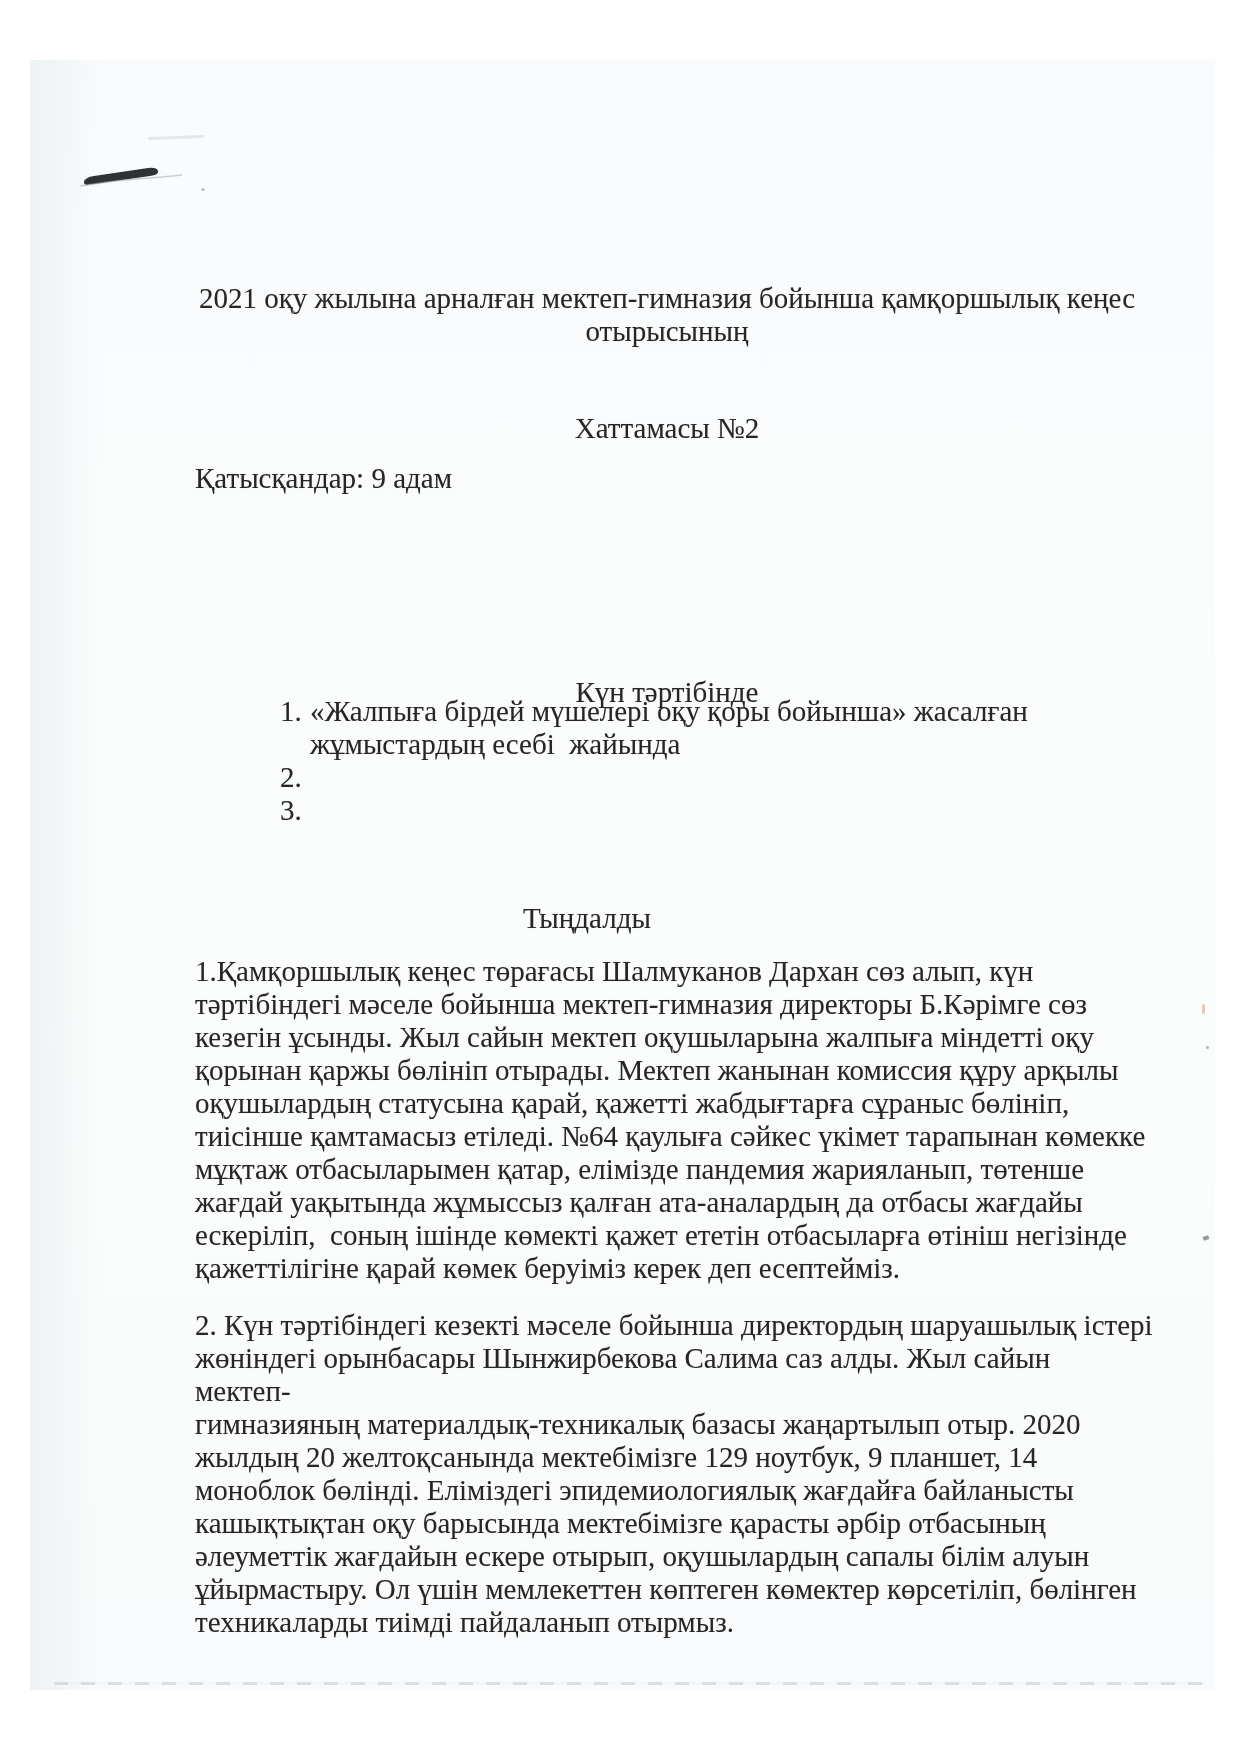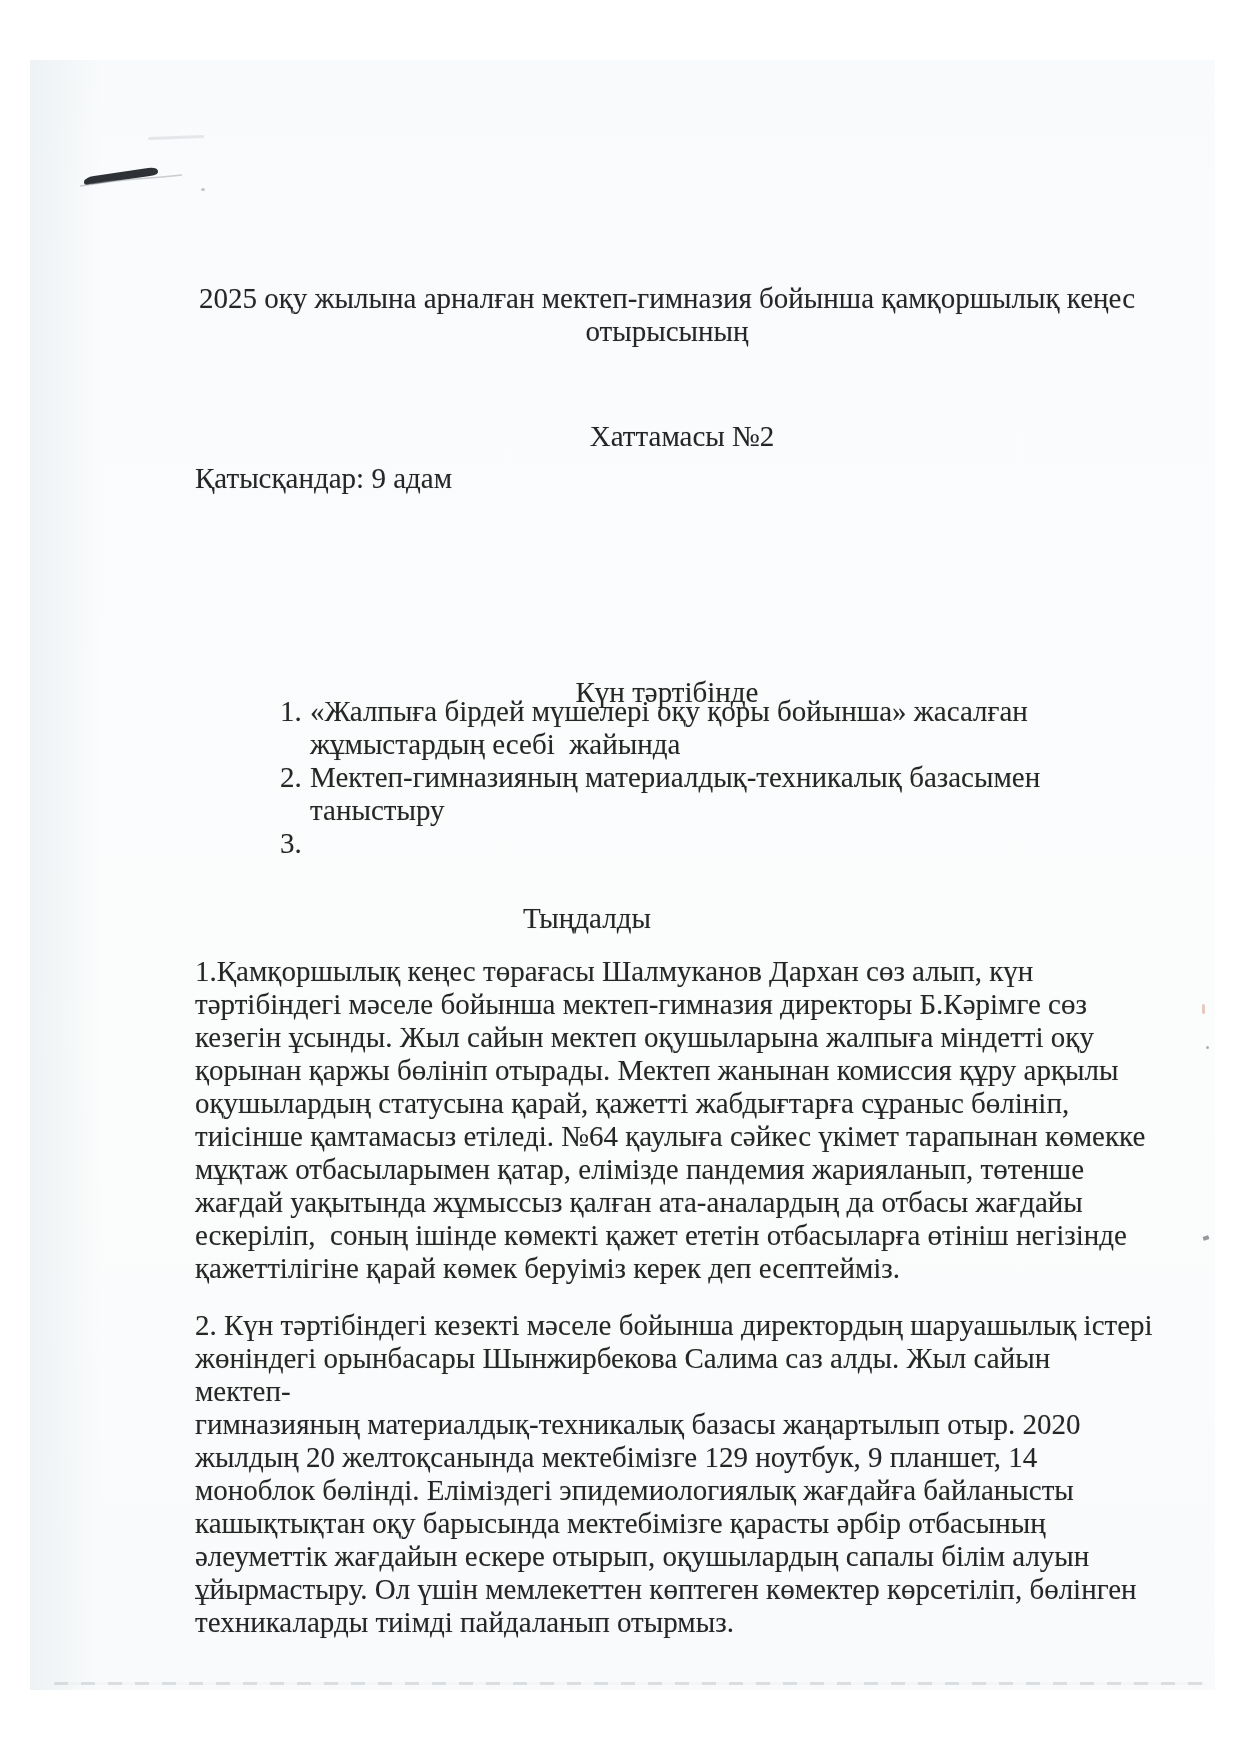--- a/index.html
+++ b/index.html
@@ -23,21 +23,21 @@
   }
   .content{
     position:absolute;left:165px;top:0;width:944px;
     font-size:29px;line-height:33px;color:#262626;
     text-shadow:0 0 1px rgba(40,40,40,.22);
   }
   .abs{position:absolute;}
   .centered{width:944px;text-align:center;}
   .pre{white-space:pre-wrap;}
   .title{top:222px;left:0;}
-  .protocol{top:352px;left:15px;margin-top:8px;}
+  .protocol{top:352px;left:0;}
   .meta{top:402px;left:0;}
   .agenda-heading{top:616px;left:0;}
   .agenda-list{top:635px;left:0;width:960px;}
   .agenda-item{display:flex;align-items:flex-start;}
   .agenda-num{width:30px;margin-left:85px;flex:0 0 auto;}
   .agenda-text{flex:0 1 auto;width:829px;}
   .heard-heading{top:842px;left:0;transform:translateX(-80px);}
   .para1{top:895px;left:0;width:958px;}
   .para2{top:1249px;left:0;width:958px;}
   
@@ -61,41 +61,39 @@
     </svg>
   </div>
   <div class="smudge-top"></div>
   <div class="speck speck-a"></div>
   <div class="speck speck-b"></div>
   <div class="speck speck-c"></div>
   <div class="speck speck-d"></div>
 
   <div class="content">
 
-    <div class="abs title centered pre">2025 оқу жылына арналған мектеп-гимназия бойынша қамқоршылық кеңес
+    <div class="abs title centered pre">2021 оқу жылына арналған мектеп-гимназия бойынша қамқоршылық кеңес
 отырысының</div>
 
     <div class="abs protocol centered">Хаттамасы №2</div>
 
     <div class="abs meta">
       <div>Қатысқандар: 9 адам</div>
     </div>
 
     <div class="abs agenda-heading centered">Күн тәртібінде</div>
 
     <div class="abs agenda-list">
       <div class="agenda-item">
         <span class="agenda-num">1.</span>
         <span class="agenda-text pre">«Жалпыға бірдей мүшелері оқу қоры бойынша» жасалған
 жұмыстардың есебі  жайында</span>
       </div>
       <div class="agenda-item">
         <span class="agenda-num">2.</span>
-        <span class="agenda-text pre">Мектеп-гимназияның материалдық-техникалық базасымен
-таныстыру</span>
       </div>
       <div class="agenda-item">
         <span class="agenda-num">3.</span>
       </div>
     </div>
 
     <div class="abs heard-heading centered">Тыңдалды</div>
 
     <div class="abs para1 pre">1.Қамқоршылық кеңес төрағасы Шалмуканов Дархан сөз алып, күн
 тәртібіндегі мәселе бойынша мектеп-гимназия директоры Б.Кәрімге сөз

